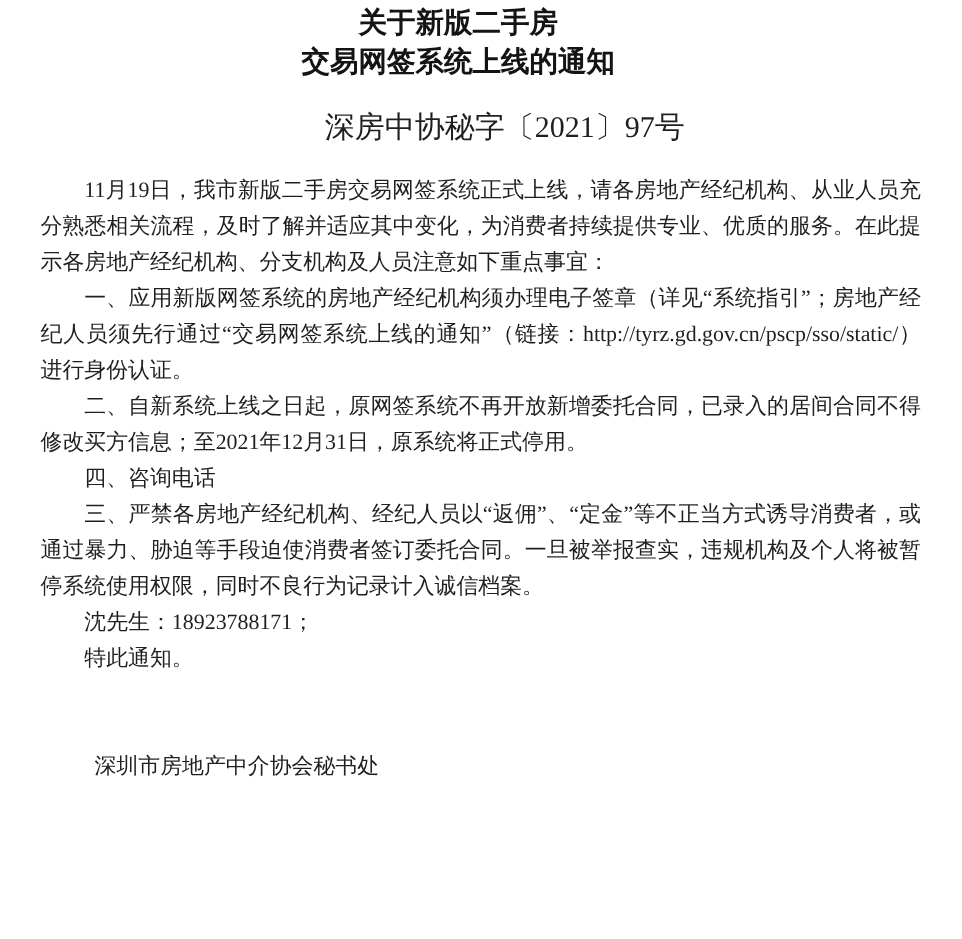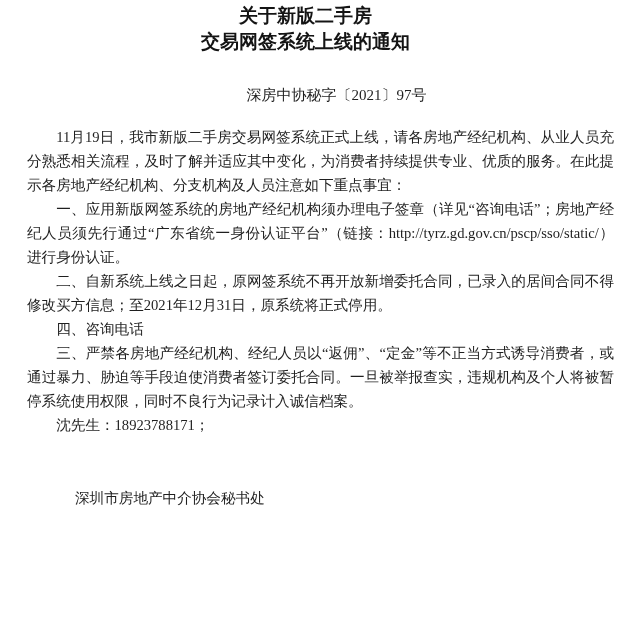--- a/index.html
+++ b/index.html
@@ -23,66 +23,68 @@
   .title {
     margin: 0 30px 0 0; 
     text-align: center;
     font-family: "Liberation Sans", "DejaVu Sans", sans-serif;
     font-weight: bold;
     font-size: 19px;
     line-height: 26px;
     color: #141414;
   }
   .doc-number {
-    margin: 28px 0 0 32px; 
+    margin: 18px 0 0 32px; 
     text-align: center;
-    font-size: 15px;
+    font-size: 20px;
     line-height: 24px;
   }
   .body-text {
     margin-top: 18px;
     font-size: 14.6px;
     line-height: 24px;
     text-align: justify;
   }
   .salutation {
     margin: 0;
     text-indent: 0;
   }
   .para {
     margin: 0;
     text-indent: 2em;
   }
   .signature-block {
-    margin: 49px 0 0 48px;
+    margin: 49px 0 0 36px;
     font-size: 14.6px;
     line-height: 24px;
+    font-family: Liberation Mono, monospace;
   }
   .sig-line {
     margin: 0;
   }
 </style>
 </head>
 <body>
 
 <div class="page">
 
   <h1 class="title">
     <div>关于新版二手房</div>
     <div>交易网签系统上线的通知</div>
   </h1>
 
   <div class="doc-number">深房中协秘字〔2021〕97号</div>
 
   <div class="body-text">
     <p class="para">11月19日，我市新版二手房交易网签系统正式上线，请各房地产经纪机构、从业人员充分熟悉相关流程，及时了解并适应其中变化，为消费者持续提供专业、优质的服务。在此提示各房地产经纪机构、分支机构及人员注意如下重点事宜：</p>
-    <p class="para">一、应用新版网签系统的房地产经纪机构须办理电子签章（详见“咨询电话”；房地产经纪人员须先行通过“广东省统一身份认证平台”（链接：http://tyrz.gd.gov.cn/pscp/sso/static/）进行身份认证。</p>
+    <p class="para">一、应用新版网签系统的房地产经纪机构须办理电子签章（详见“系统指引”；房地产经纪人员须先行通过“交易网签系统上线的通知”（链接：http://tyrz.gd.gov.cn/pscp/sso/static/）进行身份认证。</p>
     <p class="para">二、自新系统上线之日起，原网签系统不再开放新增委托合同，已录入的居间合同不得修改买方信息；至2021年12月31日，原系统将正式停用。</p>
     <p class="para">四、咨询电话</p>
     <p class="para">三、严禁各房地产经纪机构、经纪人员以“返佣”、“定金”等不正当方式诱导消费者，或通过暴力、胁迫等手段迫使消费者签订委托合同。一旦被举报查实，违规机构及个人将被暂停系统使用权限，同时不良行为记录计入诚信档案。</p>
     <p class="para">沈先生：18923788171；</p>
+    <p class="para">特此通知。</p>
   </div>
 
   <div class="signature-block">
     <p class="sig-line">深圳市房地产中介协会秘书处</p>
   </div>
 
 </div>
 
 </body></html>

